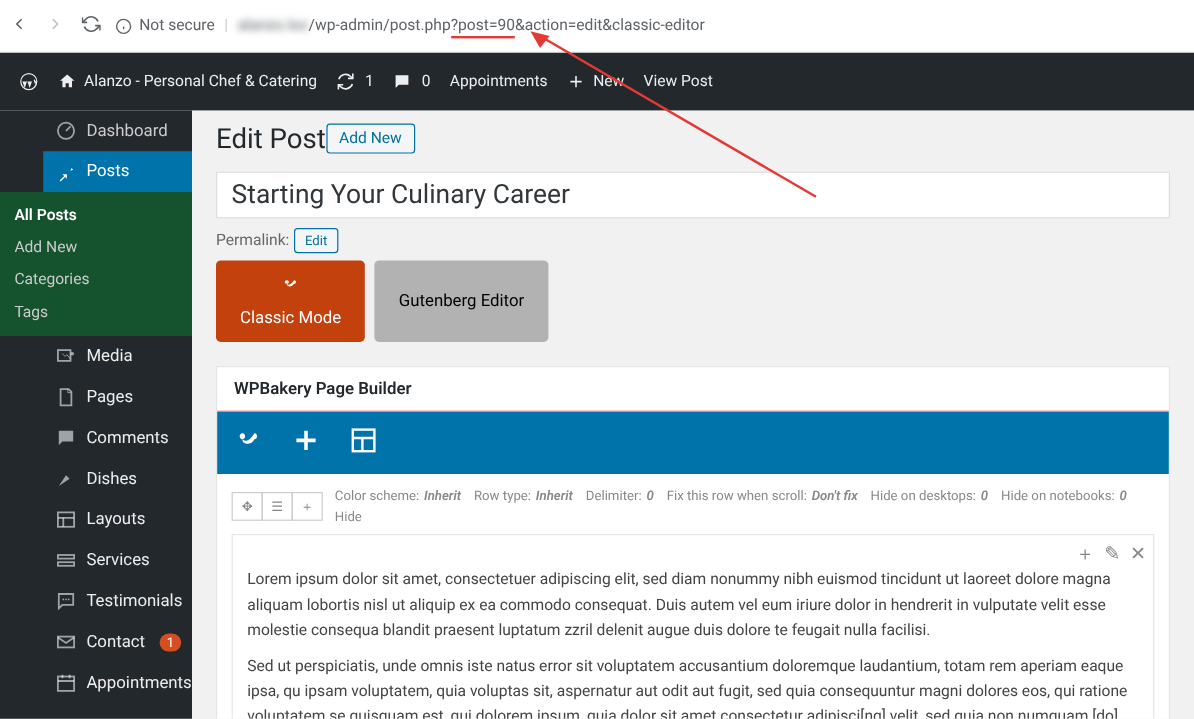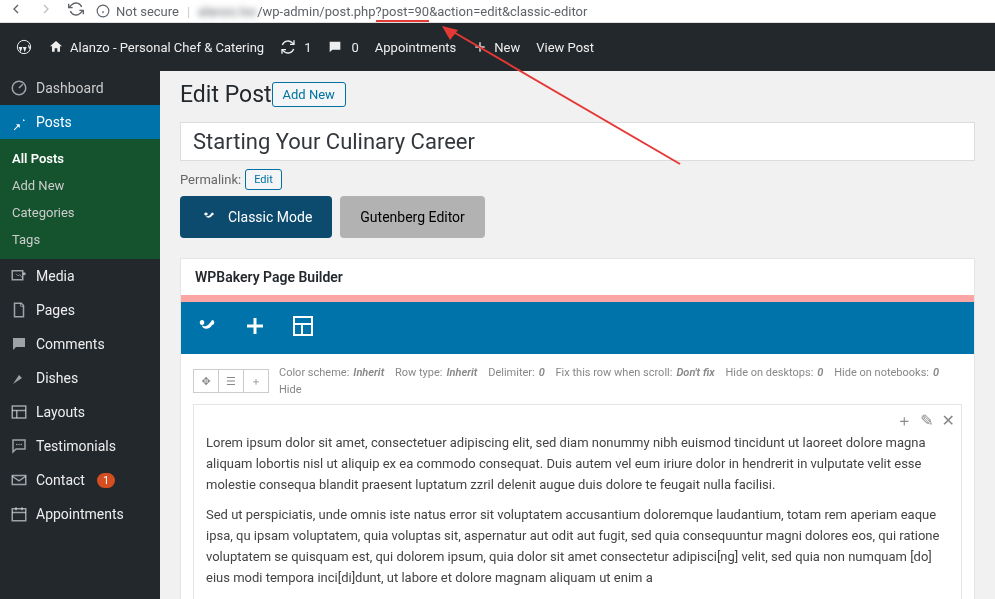--- a/index.html
+++ b/index.html
@@ -1,36 +1,36 @@
 <!DOCTYPE html>
 <html><head>
 <meta charset="utf-8">
 <style>
 * { margin: 0; padding: 0; box-sizing: border-box; font-family: -apple-system, BlinkMacSystemFont, "Segoe UI", Roboto, Arial, sans-serif; }
 body { width: 995px; height: 599px; overflow: hidden; background: #f1f1f1; position: relative; }
 
-.browser-bar { height: 23px; background: #fff; display: flex; align-items: center; padding: 0 8px; gap: 12px; border-bottom: 1px solid #e0e0e0; }
+.browser-bar { height: 44px; background: #fff; display: flex; align-items: center; padding: 0 8px; gap: 12px; border-bottom: 1px solid #e0e0e0; }
 .browser-nav { display: flex; gap: 14px; color: #5f6368; }
 .browser-nav svg { width: 16px; height: 16px; }
 .url-bar { flex: 1; display: flex; align-items: center; gap: 8px; color: #5f6368; font-size: 13px; }
 .url-secure { display: flex; align-items: center; gap: 6px; }
 .url-divider { color: #ccc; }
 .url-blur { filter: blur(3px); color: #5f6368; }
 .url-path { color: #5f6368; }
 .url-underline { border-bottom: 2px solid #e53935; padding-bottom: 1px; }
 
 .admin-bar { height: 48px; background: #23282d; display: flex; align-items: center; padding: 0 8px; gap: 0; color: #eee; font-size: 13px; }
 .admin-bar .item { display: flex; align-items: center; gap: 6px; padding: 0 8px; height: 32px; cursor: pointer; }
 .admin-bar svg { width: 16px; height: 16px; }
 .admin-count { margin-left: 2px; }
 
 .layout { display: flex; height: calc(599px - 36px - 32px); }
 
 .sidebar { width: 160px; background: #23282d; color: #eee; font-size: 14px; overflow: hidden; flex-shrink: 0; }
-.sidebar .menu-item { display: flex; align-items: center; gap: 8px; padding: 8px 10px; cursor: pointer; color: #eee; position: relative; }
+.sidebar .menu-item { display: flex; align-items: center; gap: 8px; padding: 8px 10px; cursor: pointer; color: #eee; position: relative; margin-left: 36px; }
 .sidebar .menu-item.top { color: #ccc; }
 .sidebar .menu-item svg { width: 18px; height: 18px; flex-shrink: 0; color: rgba(240,245,250,0.6); }
 .sidebar .menu-item.active { background: #0073aa; color: #fff; }
 .sidebar .menu-item.active svg { color: #fff; }
 .sidebar .menu-item.active::after { content: ''; position: absolute; right: -8px; top: 50%; transform: translateY(-50%); border: 8px solid transparent; border-right-color: #f1f1f1; }
 .sidebar .submenu { background: #14532d; padding: 6px 0; }
 .sidebar .sub-item { padding: 6px 12px; font-size: 13px; color: #ccc; cursor: pointer; }
 .sidebar .sub-item.current { color: #fff; font-weight: 600; }
 .sidebar .badge { background: #d54e21; color: #fff; border-radius: 10px; font-size: 11px; padding: 1px 6px; margin-left: 4px; }
 
@@ -42,26 +42,26 @@
 
 .title-input { width: 100%; padding: 6px 12px; font-size: 22px; border: 1px solid #ddd; background: #fff; color: #32373c; margin-bottom: 8px; }
 
 .permalink-row { display: flex; align-items: center; gap: 4px; font-size: 13px; color: #666; margin-bottom: 6px; }
 .permalink-row a { color: #0073aa; text-decoration: underline; }
 .permalink-blur { filter: blur(3px); color: #0073aa; text-decoration: underline; }
 .edit-slug-btn { border: 1px solid #0071a1; color: #0071a1; background: #f3f5f6; padding: 3px 8px; font-size: 11px; border-radius: 3px; cursor: pointer; }
 
 .editor-modes { display: flex; gap: 8px; margin-bottom: 20px; }
 .mode-btn { padding: 12px 20px; font-size: 14px; border: none; cursor: pointer; border-radius: 4px; display: flex; align-items: center; gap: 10px; }
-.mode-btn.primary { background: #0c4a6e; color: #fff; }
+.mode-btn.primary { background: #c2410c; color: #fff; flex-direction: column; }
 .mode-btn.secondary { background: #b2b2b2; color: #000000; }
 .mode-btn svg { width: 18px; height: 18px; }
 
 .wpb-panel { background: #fff; border: 1px solid #e5e5e5; }
-.wpb-header { padding: 10px 14px; font-size: 14px; font-weight: 600; color: #23282d; border-bottom: 7px solid #fca5a5; }
+.wpb-header { padding: 10px 14px; font-size: 14px; font-weight: 600; color: #23282d; border-bottom: 1px solid #fca5a5; }
 .wpb-toolbar { background: #0073aa; height: 52px; display: flex; align-items: center; padding: 0 14px; gap: 24px; }
 .wpb-toolbar .tb-icon { color: #fff; cursor: pointer; }
 .wpb-toolbar svg { width: 24px; height: 24px; }
 
 .row-wrap { padding: 12px; }
 .row-controls { display: flex; align-items: center; gap: 0; font-size: 11px; color: #888; margin-bottom: 8px; }
 .row-ctrl-icons { display: flex; gap: 0; margin-right: 10px; }
 .row-ctrl-icons span { border: 1px solid #ccc; width: 26px; height: 24px; display: flex; align-items: center; justify-content: center; color: #888; cursor: pointer; margin-left: -1px; }
 .row-ctrl-icons span:first-child { margin-left: 0; }
 .row-meta { display: flex; gap: 4px; flex-wrap: wrap; }
@@ -199,20 +199,27 @@
         </svg>
       <span>Dishes</span>
     </div>
     <div class="menu-item">
       <svg viewBox="0 0 24 24" fill="none" stroke="currentColor" stroke-width="2">
           <rect x="3" y="4" width="18" height="16"></rect>
           <line x1="3" y1="10" x2="21" y2="10"></line>
           <line x1="9" y1="10" x2="9" y2="20"></line>
         </svg>
       <span>Layouts</span>
+    </div>
+    <div class="menu-item">
+      <svg viewBox="0 0 24 24" fill="none" stroke="currentColor" stroke-width="2">
+          <rect x="3" y="6" width="18" height="4"></rect>
+          <rect x="3" y="14" width="18" height="4"></rect>
+        </svg>
+      <span>Services</span>
     </div>
     <div class="menu-item">
       <svg viewBox="0 0 24 24" fill="currentColor">
           <path d="M4 4h16v12H8l-4 4z" fill="none" stroke="currentColor" stroke-width="2"></path>
           <circle cx="9" cy="10" r="1"></circle>
           <circle cx="12" cy="10" r="1"></circle>
           <circle cx="15" cy="10" r="1"></circle>
         </svg>
       <span>Testimonials</span>
     </div>

